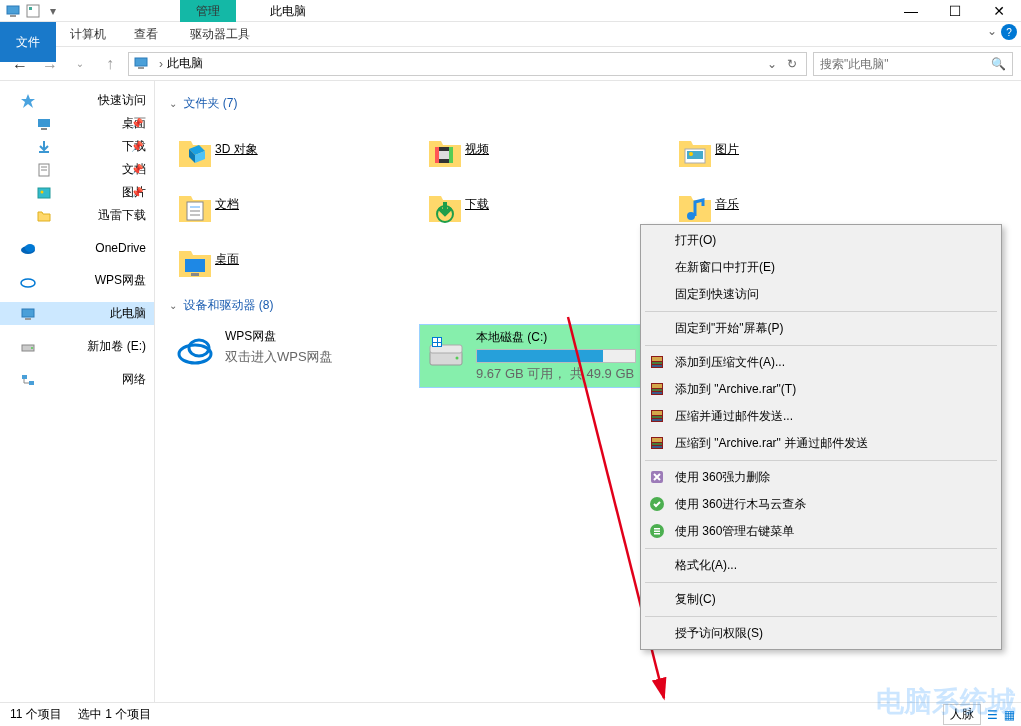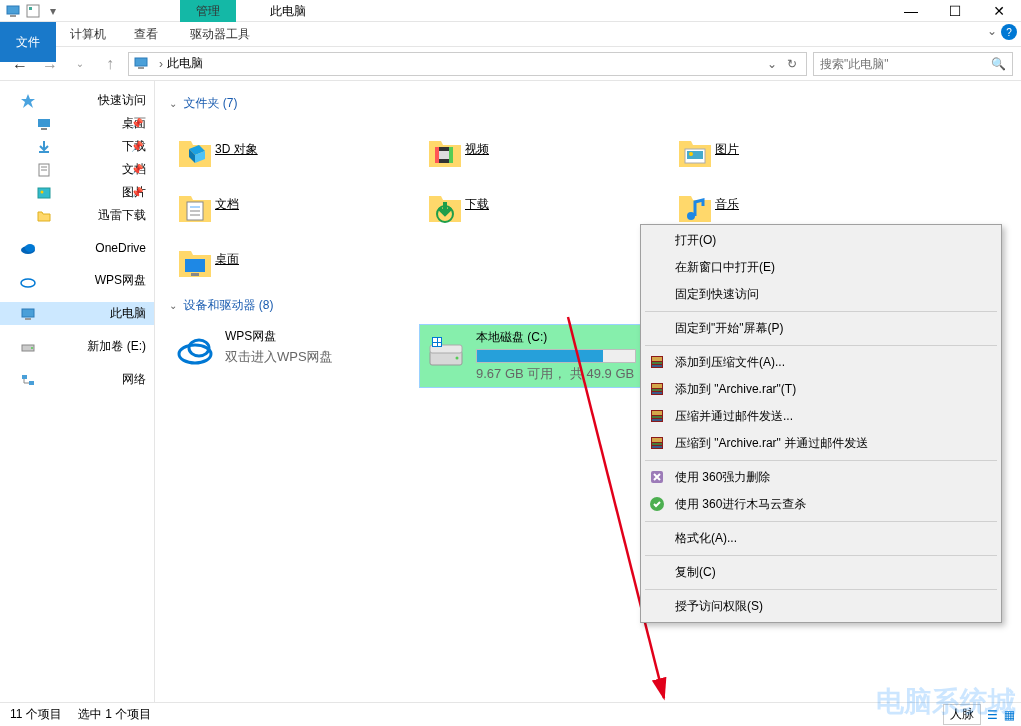--- a/index.html
+++ b/index.html
@@ -408,20 +408,29 @@
         </svg></span>
       <span>使用 360强力删除</span>
     </div>
     <div class="cm-item">
       <span class="cm-icon"><svg width="16" height="16">
           <circle cx="8" cy="8" r="7" fill="#4caf50"></circle>
           <path d="M5 8 L7 10 L11 6" stroke="#fff" stroke-width="2" fill="none"></path>
         </svg></span>
       <span>使用 360进行木马云查杀</span>
     </div>
+    <div class="cm-item">
+      <span class="cm-icon"><svg width="16" height="16">
+          <circle cx="8" cy="8" r="7" fill="#4caf50"></circle>
+          <rect x="5" y="5" width="6" height="1.5" fill="#fff"></rect>
+          <rect x="5" y="7.5" width="6" height="1.5" fill="#fff"></rect>
+          <rect x="5" y="10" width="6" height="1.5" fill="#fff"></rect>
+        </svg></span>
+      <span>使用 360管理右键菜单</span>
+    </div>
     <div class="cm-sep"></div>
     <div class="cm-item">
       <span>格式化(A)...</span>
     </div>
     <div class="cm-sep"></div>
     <div class="cm-item">
       <span>复制(C)</span>
     </div>
     <div class="cm-sep"></div>
     <div class="cm-item">

